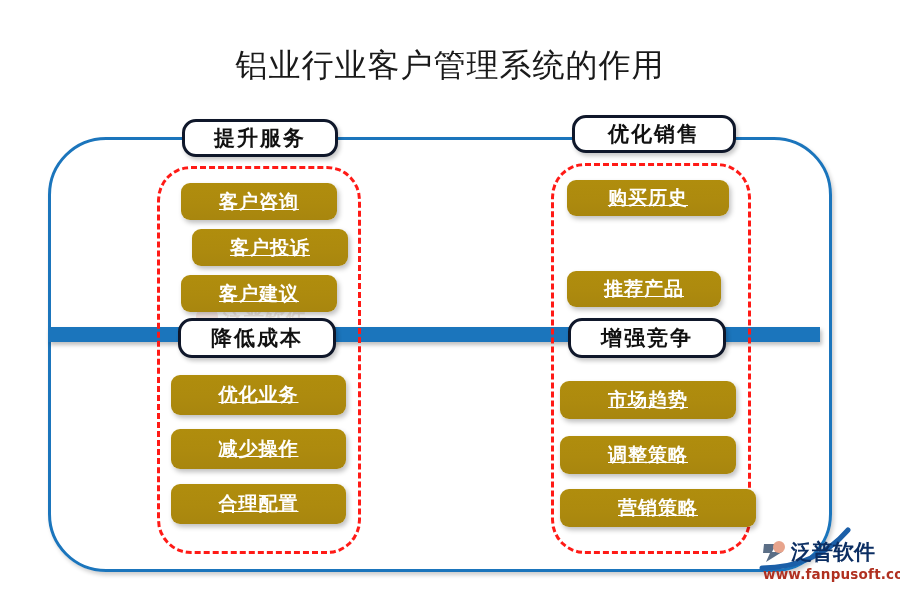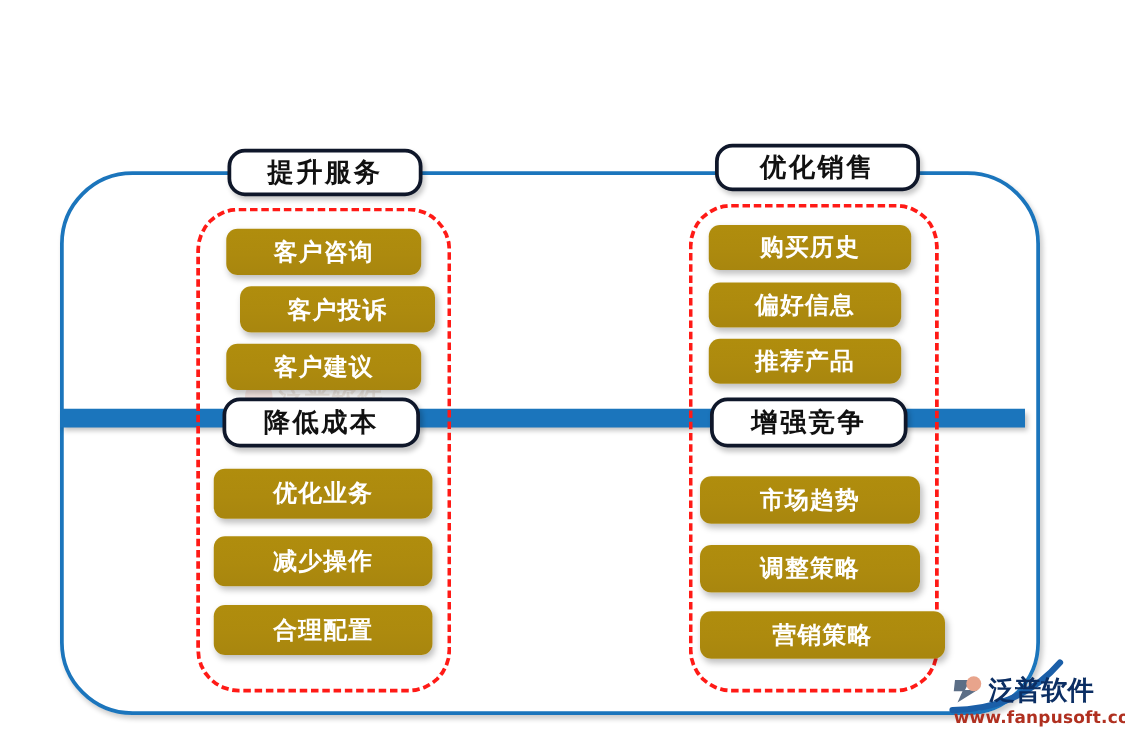--- a/index.html
+++ b/index.html
@@ -100,20 +100,21 @@
     display: flex;
     align-items: center;
     justify-content: center;
     font-family: "DejaVu Serif", "Liberation Serif", serif;
     font-size: 19px;
     font-weight: 700;
     color: #FFFFFF;
     letter-spacing: 1px;
     white-space: nowrap;
     box-shadow: 2px 3px 5px rgba(0,0,0,0.25);
+    text-decoration: underline;
   }
 
   
   #gi-l0 { left: 181px; top: 183px; width: 156px; height: 37px; }
   #gi-l1 { left: 192px; top: 229px; width: 156px; height: 37px; }
   #gi-l2 { left: 181px; top: 275px; width: 156px; height: 37px; }
   
   #gi-l3 { left: 171px; top: 375px; width: 175px; height: 40px; }
   #gi-l4 { left: 171px; top: 429px; width: 175px; height: 40px; }
   #gi-l5 { left: 171px; top: 484px; width: 175px; height: 40px; }
@@ -195,20 +196,21 @@
     letter-spacing: 0.2px;
     white-space: nowrap;
   }
   #brand-logo svg { position: absolute; left: 0; top: -14px; overflow: visible; }
 </style>
 </head>
 <body>
 
 <div id="stage">
 
+  <div id="title">铝业行业客户管理系统的作用</div>
 
   <div id="outer-frame"></div>
 
   <div id="center-bar"></div>
 
   <div class="dashed-col" id="dashed-left"></div>
   <div class="dashed-col" id="dashed-right"></div>
 
   <div id="watermark-center">
     <div class="wm-mark"></div>
@@ -217,21 +219,20 @@
 
   <div class="gold-box" id="gi-l0">客户咨询</div>
   <div class="gold-box" id="gi-l1">客户投诉</div>
   <div class="gold-box" id="gi-l2">客户建议</div>
 
   <div class="gold-box" id="gi-l3">优化业务</div>
   <div class="gold-box" id="gi-l4">减少操作</div>
   <div class="gold-box" id="gi-l5">合理配置</div>
 
   <div class="gold-box" id="gi-r0">购买历史</div>
-  <div class="gold-box" id="gi-r1">偏好信息</div>
   <div class="gold-box" id="gi-r2">推荐产品</div>
 
   <div class="gold-box" id="gi-r3">市场趋势</div>
   <div class="gold-box" id="gi-r4">调整策略</div>
   <div class="gold-box" id="gi-r5">营销策略</div>
 
   <div class="header-pill" id="hdr-left-top">提升服务</div>
   <div class="header-pill" id="hdr-right-top">优化销售</div>
   <div class="header-pill" id="hdr-left-mid">降低成本</div>
   <div class="header-pill" id="hdr-right-mid">增强竞争</div>

